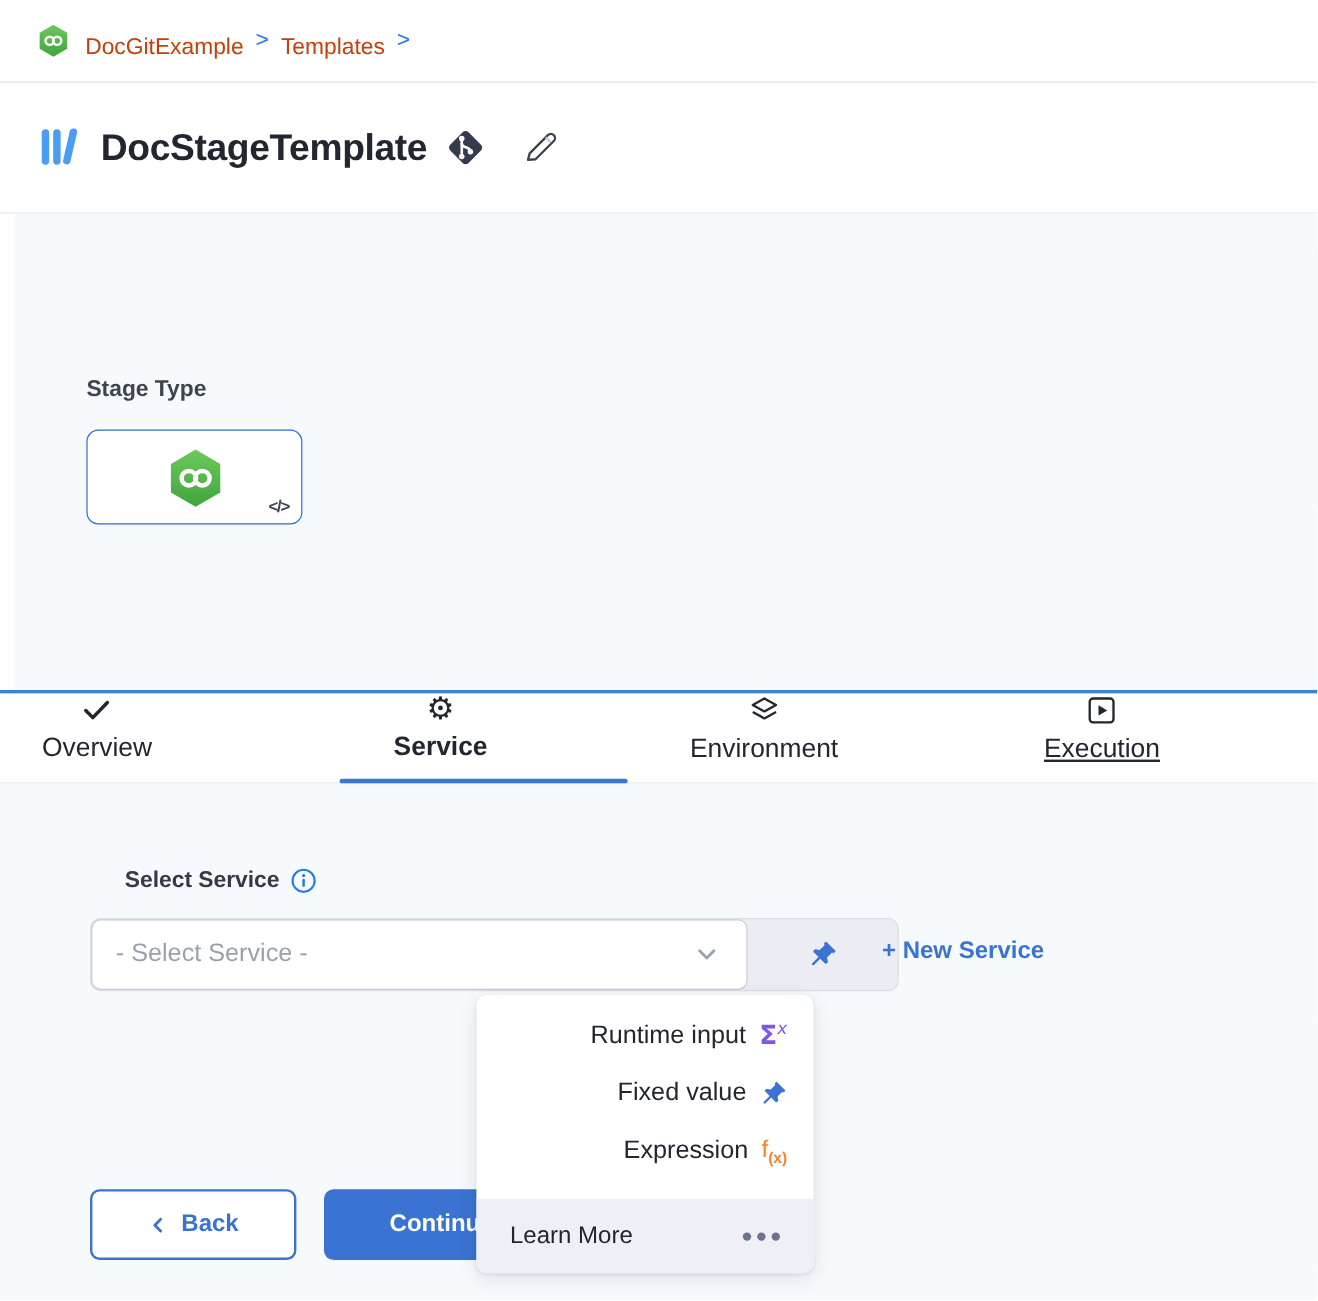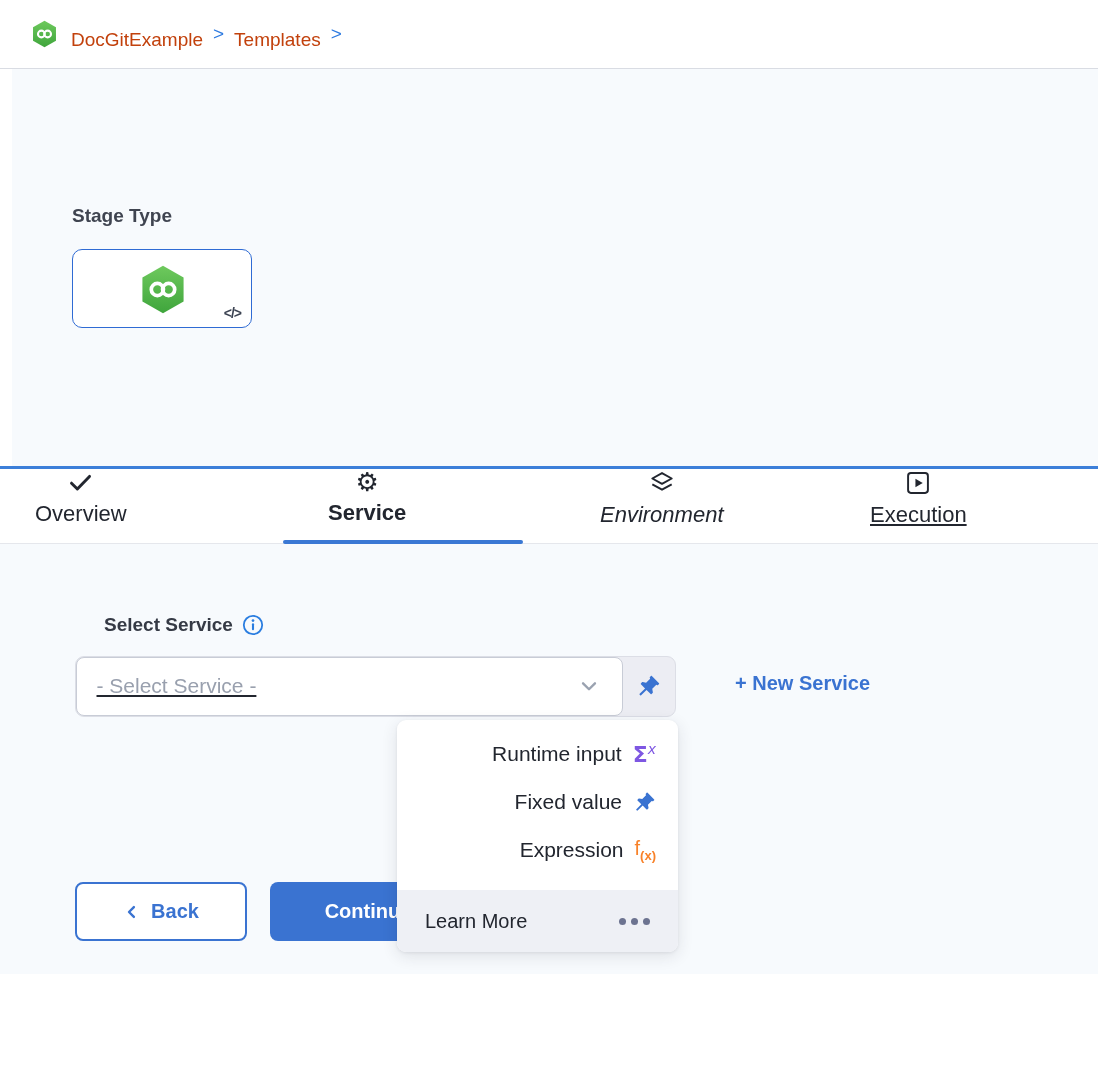--- a/index.html
+++ b/index.html
@@ -34,34 +34,34 @@
     font-weight:700; color:#3c4352; letter-spacing:-1px; }
 
   
   .tab-topline { height:3px; background:#3c7fd9; }
   .tab-bar { position:relative; height:75px; background:#fff; border-bottom:1px solid #e5e7ec; }
   .tab { position:absolute; top:0; height:74px; display:flex; align-items:center; gap:5px;
     font-size:22px; font-weight:500; color:#22262f; cursor:pointer;flex-direction:column; }
   .tab.active { font-weight:600; }
   .tab-overview { left:35px; }
   .tab-service { left:328px; }
-  .tab-environment { left:600px;font-style:italic; }
+  .tab-environment { left:575px; }
   .tab-execution { left:870px;text-decoration:underline; }
   .tab .glyph-icon { font-family:"DejaVu Sans",sans-serif; font-size:26px; line-height:1; color:#22262f; }
   .tab-underline { position:absolute; left:283px; bottom:-1px; width:240px; height:4px;
     background:#3a78d4; border-radius:3px; }
 
   
   .content { position:relative; height:430px; background:#f7fafd; }
   .field-label-row { position:absolute; left:75px; top:70px; display:flex; align-items:center; gap:9px; }
   .field-label { font-size:19px; font-weight:600; color:#353a45;margin-left:29px; }
   .info-icon { width:22px; height:22px; cursor:pointer; display:block; }
 
-  .input-wrap { position:absolute; left:75px; top:112px; width:601px; height:61px;
-    background:#ecedf3; border:1px solid #dcdee6; border-radius:9px; display:flex;text-decoration:underline; }
+  .input-wrap { position:absolute; left:75px; top:112px; width:674px; height:61px;
+    background:#ecedf3; border:1px solid #dcdee6; border-radius:9px; display:flex; }
   .select-box { width:547px; height:59px; background:#fff; border:1px solid #c8ccd6;
     border-radius:8px; margin:-0.5px 0 0 -0.5px; display:flex; align-items:center;
     padding:0 20px; cursor:pointer; }
   .select-placeholder { font-size:21px; color:#99a0ae; flex:1; }
   .chevron-down { width:26px; height:26px; }
   .pin-btn { flex:1; display:flex; align-items:center; justify-content:center; cursor:pointer; }
   .pin-icon { width:25px; height:25px; color:#3a73d1; }
 
   .new-service { position:absolute; left:735px; top:128px; font-size:20px; font-weight:700;
     color:#3a73d1; cursor:pointer; }
@@ -112,20 +112,40 @@
         <circle cx="18.8" cy="24" r="5.6"></circle>
           <circle cx="29.2" cy="24" r="5.6"></circle>
       </g>
     </svg>
     <a class="crumb-link">DocGitExample</a>
     <span class="crumb-sep">&gt;</span>
     <a class="crumb-link">Templates</a>
     <span class="crumb-sep">&gt;</span>
   </div>
 
+  <div class="header">
+    <svg class="lib-icon" viewBox="0 0 44 44">
+      <rect x="5" y="6" width="6.5" height="31" rx="3.2" fill="#4b9df2"></rect>
+      <rect x="15" y="6" width="6.5" height="31" rx="3.2" fill="#4b9df2"></rect>
+      <rect x="26.5" y="5" width="6.5" height="32" rx="3.2" fill="#4b9df2" transform="rotate(13 29.7 21)"></rect>
+    </svg>
+    <span class="page-title">DocStageTemplate</span>
+    <svg class="git-icon" viewBox="0 0 36 36">
+      <rect x="7.2" y="7.2" width="21.6" height="21.6" rx="3.5" transform="rotate(45 18 18)" fill="#343b4d"></rect>
+      <path d="M14.8 10.5v15" stroke="#fff" stroke-width="2.2" fill="none"></path>
+      <path d="M14.8 14.5c0 4.3 7.2 2.2 7.2 7" stroke="#fff" stroke-width="2.2" fill="none"></path>
+      <circle cx="14.8" cy="10.5" r="2.3" fill="#fff"></circle>
+      <circle cx="14.8" cy="25.5" r="2.3" fill="#fff"></circle>
+      <circle cx="22" cy="21.5" r="2.3" fill="#fff"></circle>
+    </svg>
+    <svg class="edit-icon" viewBox="0 0 36 36" fill="none">
+      <path d="M8 28.2l1.4-5.4L24.6 7.6a3.45 3.45 0 014.9 4.9L14.3 27.7 8 28.2z" stroke="#3a4150" stroke-width="1.9" stroke-linejoin="round"></path>
+      <path d="M22.8 9.4l3.9 3.9" stroke="#c3c8d4" stroke-width="1.9"></path>
+    </svg>
+  </div>
 
   <div class="stage-section">
     <div class="stage-label">Stage Type</div>
     <div class="stage-card">
       <svg class="hex" viewBox="0 0 48 48">
         <path d="M24 2l19 11v22L24 46 5 35V13z" fill="url(#hexg)"></path>
         <g fill="none" stroke="#fff" stroke-width="3.4">
           <circle cx="18.8" cy="24" r="5.6"></circle>
             <circle cx="29.2" cy="24" r="5.6"></circle>
         </g>

